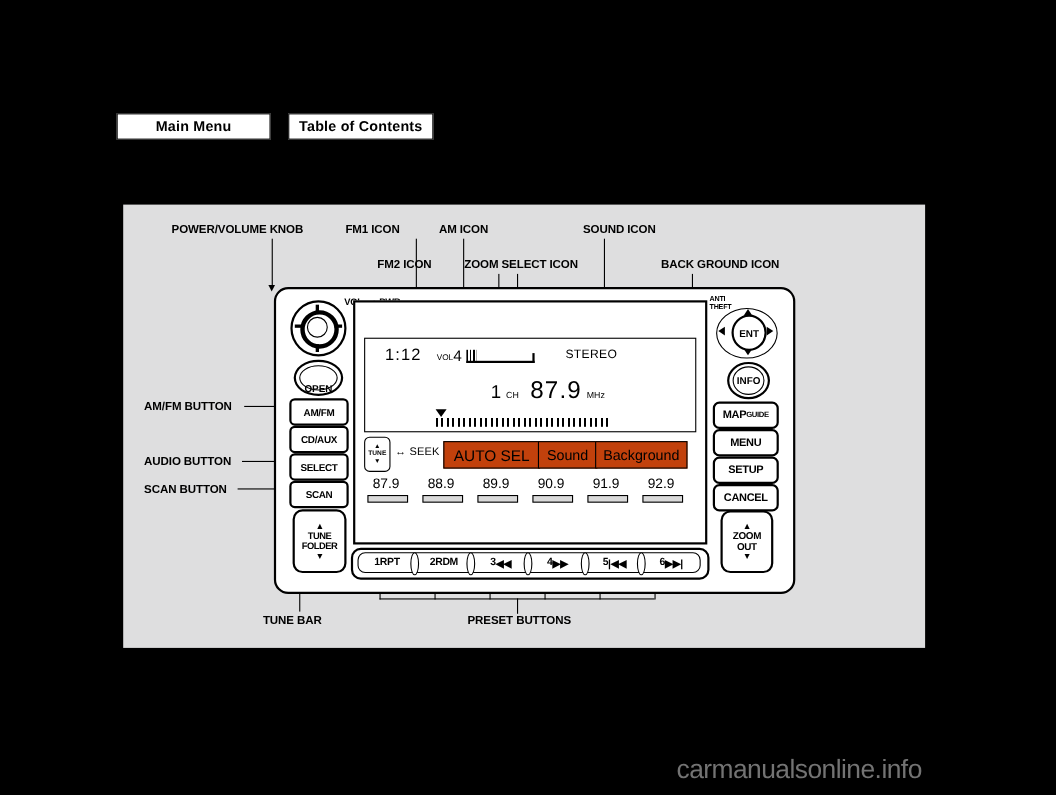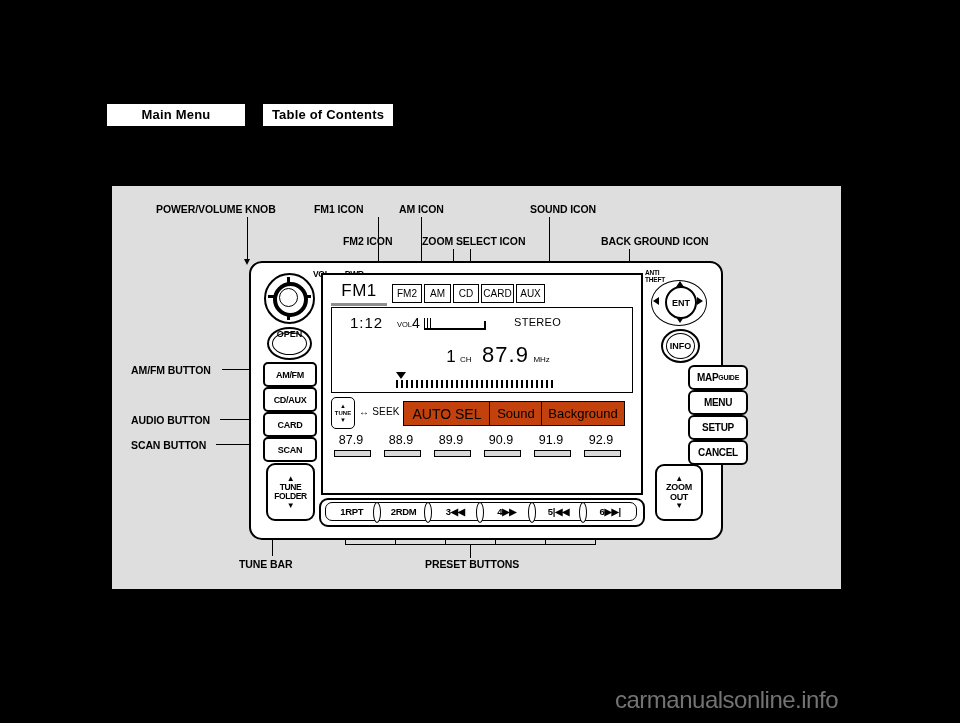--- a/index.html
+++ b/index.html
@@ -43,21 +43,21 @@
   #knob:before{content:"";position:absolute;left:7px;top:7px;width:27px;height:27px;
         border:4px solid #000;border-radius:50%;}
   #knob:after{content:"";position:absolute;left:13px;top:13px;width:17px;height:17px;
         border:1.5px solid #000;border-radius:50%;background:#fff;}
   .knobtick{position:absolute;background:#000;}
   #volpwr{position:absolute;left:62px;top:6px;font-size:8.5px;font-weight:700;
           letter-spacing:-.3px;white-space:nowrap;}
   #volpwr .sm{font-size:6px;}
   #open{position:absolute;left:16px;top:64px;width:41px;height:29px;
         border:2px solid #000;border-radius:50%;background:#fff;
-        display:flex;align-items:flex-start;justify-content:center;}
+        display:flex;align-items:flex-end;justify-content:center;}
   #open:after{content:"";position:absolute;left:3px;top:3px;right:3px;bottom:3px;
         border:1.5px solid #000;border-radius:50%;}
   #open span{position:relative;font-size:9px;font-weight:700;z-index:2;}
 
   .lbtn{position:absolute;left:12px;width:50px;height:21px;
         border:2px solid #000;border-radius:5px;background:#fff;
         display:flex;align-items:center;justify-content:center;
         font-size:9px;font-weight:700;letter-spacing:-.3px;}
   #b-amfm{top:99px;}
   #b-cdaux{top:124px;}
@@ -162,21 +162,21 @@
   #dt-r{right:2px;top:17px;border-top:4px solid transparent;border-bottom:4px solid transparent;border-left:6px solid #000;}
   #info{position:absolute;left:410px;top:66px;width:35px;height:30px;
         border:2px solid #000;border-radius:50%;background:#fff;
         display:flex;align-items:center;justify-content:center;font-size:9px;font-weight:700;}
   #info:after{content:"";position:absolute;left:3px;top:2px;right:3px;bottom:2px;
         border:1.5px solid #000;border-radius:50%;}
   #info span{position:relative;z-index:2;}
   .rbtn{position:absolute;left:397px;width:56px;height:21px;
         border:2px solid #000;border-radius:6px;background:#fff;
         display:flex;align-items:center;justify-content:center;
-        font-size:10px;font-weight:700;letter-spacing:-.3px;margin-left:40px;}
+        font-size:10px;font-weight:700;letter-spacing:-.3px;}
   #r-map{top:102px;}
   #r-map .sm{font-size:7px;}
   #r-menu{top:127px;}
   #r-setup{top:152px;}
   #r-cancel{top:177px;}
   #zoomout{position:absolute;left:404px;top:201px;width:44px;height:53px;
         border:2px solid #000;border-radius:9px;background:#fff;
         display:flex;flex-direction:column;align-items:center;justify-content:center;
         font-size:9px;font-weight:700;line-height:9.5px;letter-spacing:-.3px;}
   #zoomout .ar{font-size:8px;line-height:8px;}
@@ -272,55 +272,35 @@
       <span>OPEN</span>
     </div>
 
     <div class="lbtn" id="b-amfm">
       <span>AM/FM</span>
     </div>
     <div class="lbtn" id="b-cdaux">
       <span>CD/AUX</span>
     </div>
     <div class="lbtn" id="b-audio">
-      <span>CARD</span>
+      <span>SELECT</span>
     </div>
     <div class="lbtn" id="b-scan">
       <span>SCAN</span>
     </div>
 
     <div id="tunefolder">
       <span class="ar">▲</span>
       <span>TUNE</span>
       <span>FOLDER</span>
       <span class="ar">▼</span>
     </div>
 
     <div id="lcd">
 
-      <div id="tabs">
-        <div id="tab-fm1">
-          <span>FM1</span>
-        </div>
-        <div class="tab" id="tab-fm2">
-          <span>FM2</span>
-        </div>
-        <div class="tab" id="tab-am">
-          <span>AM</span>
-        </div>
-        <div class="tab" id="tab-cd">
-          <span>CD</span>
-        </div>
-        <div class="tab" id="tab-card">
-          <span>CARD</span>
-        </div>
-        <div class="tab" id="tab-aux">
-          <span>AUX</span>
-        </div>
-      </div>
 
       <div id="screen">
         <div id="statusrow">
           <div id="clock">1:12</div>
           <div id="vol-lab">VOL</div>
           <div id="vol-num">4</div>
           <div id="vol-bar">
             <div id="vol-fill"></div>
             <div id="vol-base"></div>
             <div id="vol-cap"></div>

